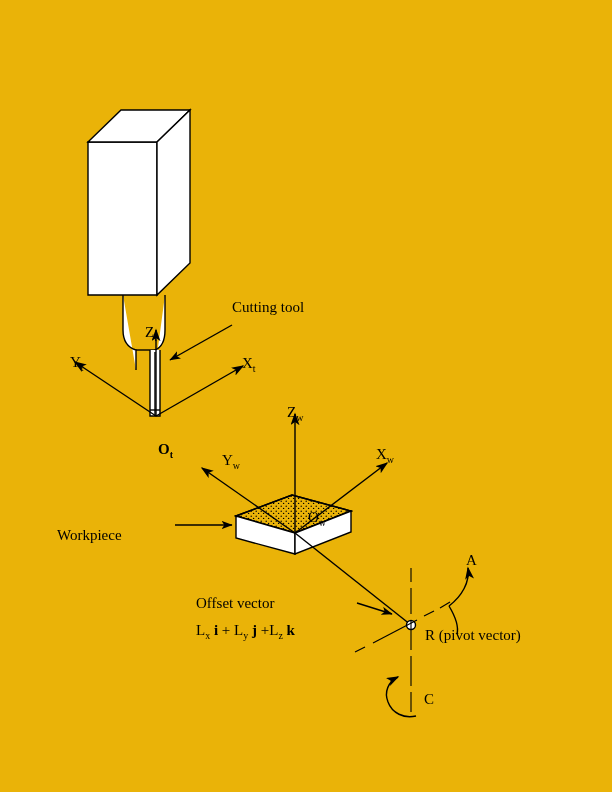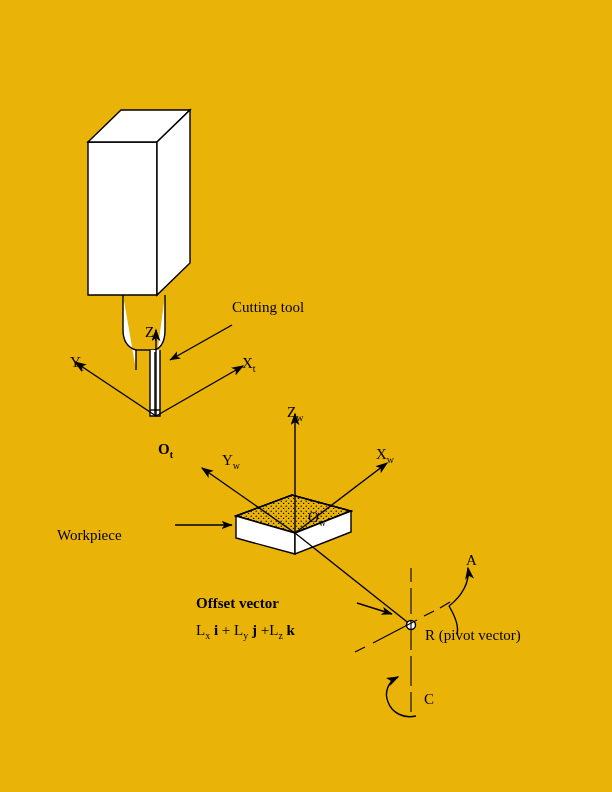--- a/index.html
+++ b/index.html
@@ -162,21 +162,21 @@
   <div class="lbl" style="left:287px; top:405px;"><span>Z</span><span class="sub">w</span></div>
 
   <div class="lbl" style="left:376px; top:447px;"><span>X</span><span class="sub">w</span></div>
 
   <div class="lbl" style="left:207px; top:453px;margin-left:15px;"><span>Y</span><span class="sub">w</span></div>
 
   <div class="lbl" style="left:308px; top:510px;"><span>O</span><span class="sub">w</span></div>
 
   <div class="lbl" style="left:57px; top:528px;">Workpiece</div>
 
-  <div class="lbl" style="left:196px; top:596px;font-weight:bold;">Offset vector</div>
+  <div class="lbl" style="left:196px; top:596px;">Offset vector</div>
 
   <div class="lbl" style="left:196px; top:623px;">
     <span>L</span><span class="sub">x</span>&nbsp;<span class="vecb">i</span>
     <span>+</span>
     <span>L</span><span class="sub">y</span>&nbsp;<span class="vecb">j</span>
     <span>+</span><span>L</span><span class="sub">z</span>&nbsp;<span class="vecb">k</span>
   </div>
 
   <div class="lbl" style="left:425px; top:628px;">R (pivot vector)</div>
 

